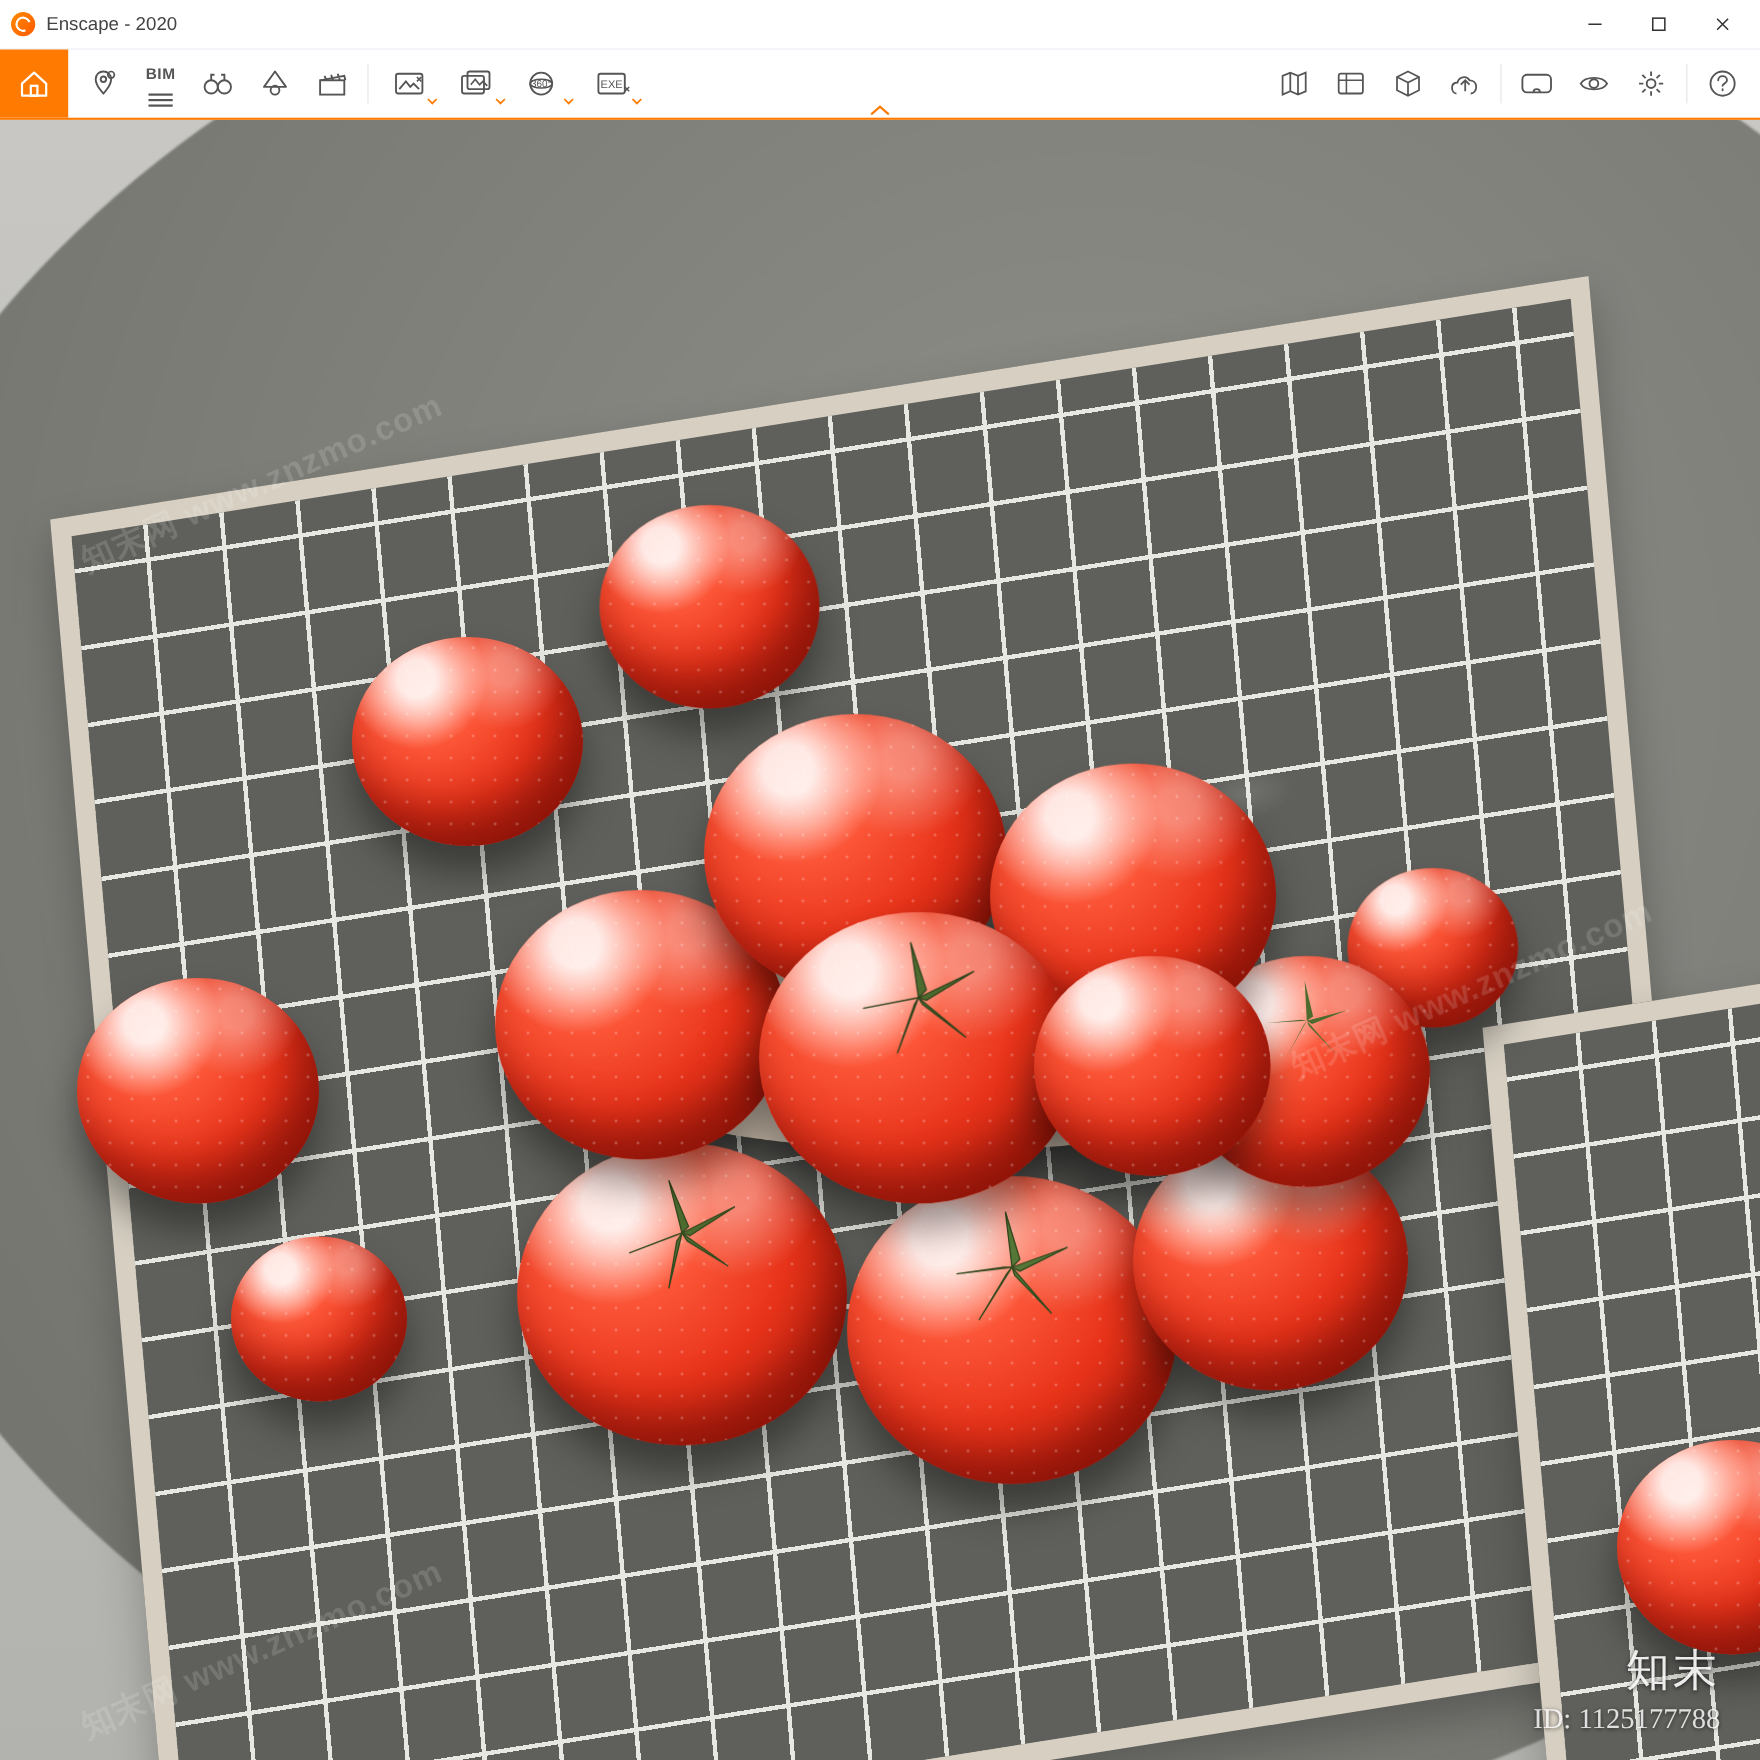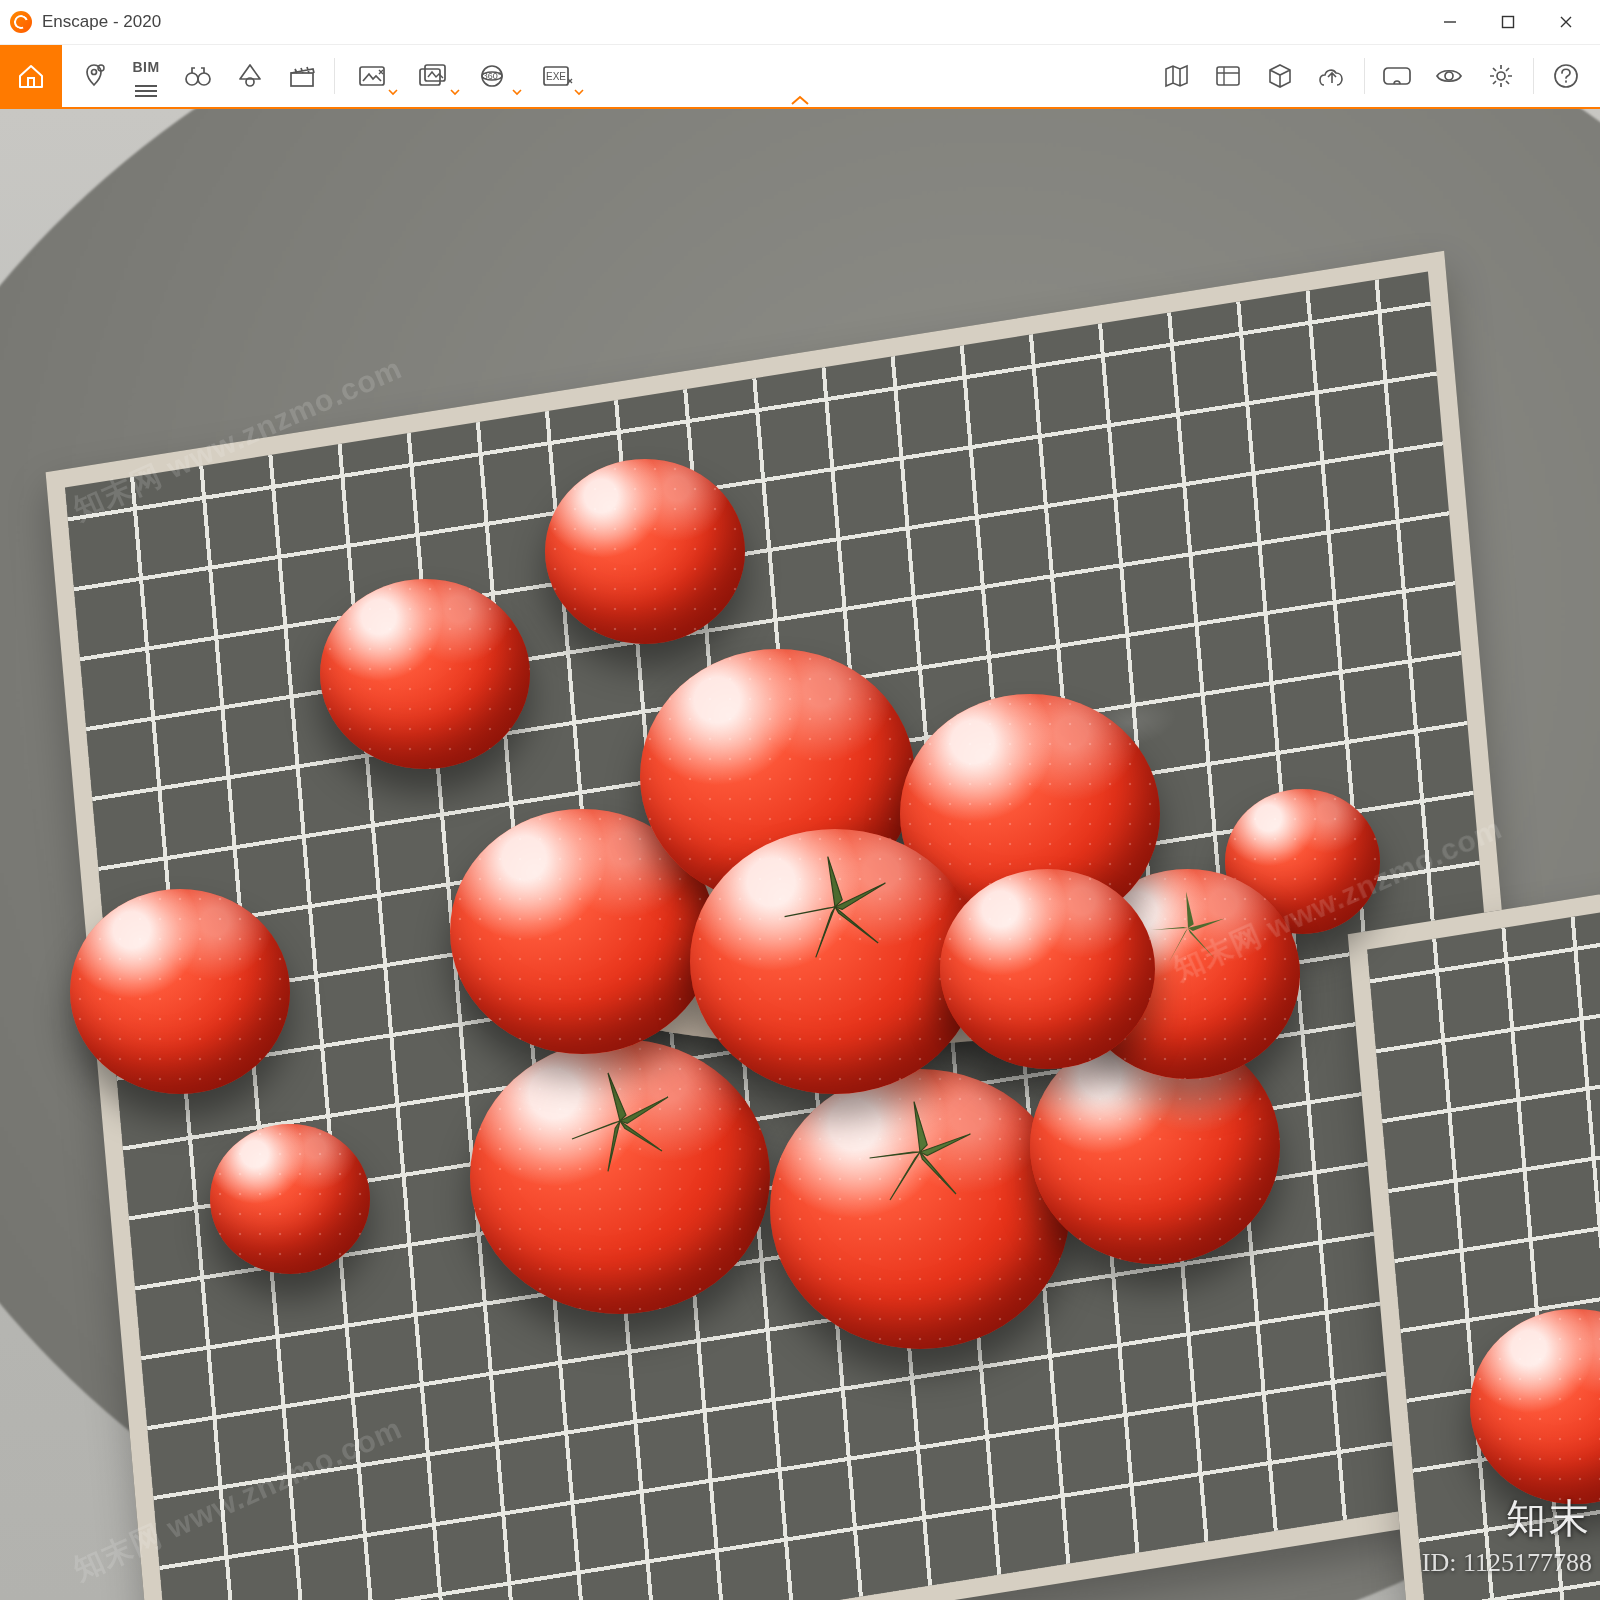--- a/index.html
+++ b/index.html
@@ -45,21 +45,21 @@
 
   .plate{position:absolute;left:32%;top:47%;width:690px;height:300px;border-radius:50%;background:radial-gradient(circle at 50% 40%,#d9cdbf 0%,#cfc0af 60%,#b6a491 100%);box-shadow:0 35px 55px rgba(0,0,0,.35);transform:rotateX(55deg)}
 
   .tomato{position:absolute;border-radius:50%;background:radial-gradient(circle at 32% 26%,#ff937a 0%,#ff5b3c 20%,#e8331a 55%,#b91e0a 100%);box-shadow:inset -18px -28px 40px rgba(80,0,0,.5),0 24px 34px rgba(0,0,0,.38)}
   .tomato::before{content:"";position:absolute;inset:0;border-radius:50%;background:radial-gradient(circle at 28% 20%,rgba(255,255,255,.85) 0 8%,transparent 30%),radial-gradient(circle at 66% 16%,rgba(255,255,255,.35) 0 6%,transparent 26%)}
   .speck{position:absolute;inset:0;border-radius:50%;background-image:radial-gradient(rgba(255,255,255,.55) 1.2px,transparent 1.6px);background-size:20px 20px;mix-blend-mode:screen;opacity:.4}
   .stem{position:absolute;left:50%;top:34%;width:120px;height:120px;transform:translate(-50%,-60%)}
   .star{position:absolute;inset:0}
 
   .wm{position:absolute;color:rgba(255,255,255,.14);font-size:30px;font-weight:600;user-select:none;pointer-events:none;letter-spacing:1px}
-  .footer-wm{position:absolute;right:8px;bottom:22px;text-align:right;color:rgba(255,255,255,.9);text-shadow:0 1px 4px rgba(0,0,0,.7)}
+  .footer-wm{position:absolute;right:36px;bottom:22px;text-align:right;color:rgba(255,255,255,.9);text-shadow:0 1px 4px rgba(0,0,0,.7)}
   .footer-wm .brand{font-size:40px;font-family:"Microsoft YaHei","PingFang SC",sans-serif;letter-spacing:3px}
   .footer-wm .idline{font-size:26px;opacity:.9;margin-top:2px;font-family:Liberation Serif, serif}
 
   svg{display:block}
 </style>
 </head>
 <body>
 
 <div class="window">
 

